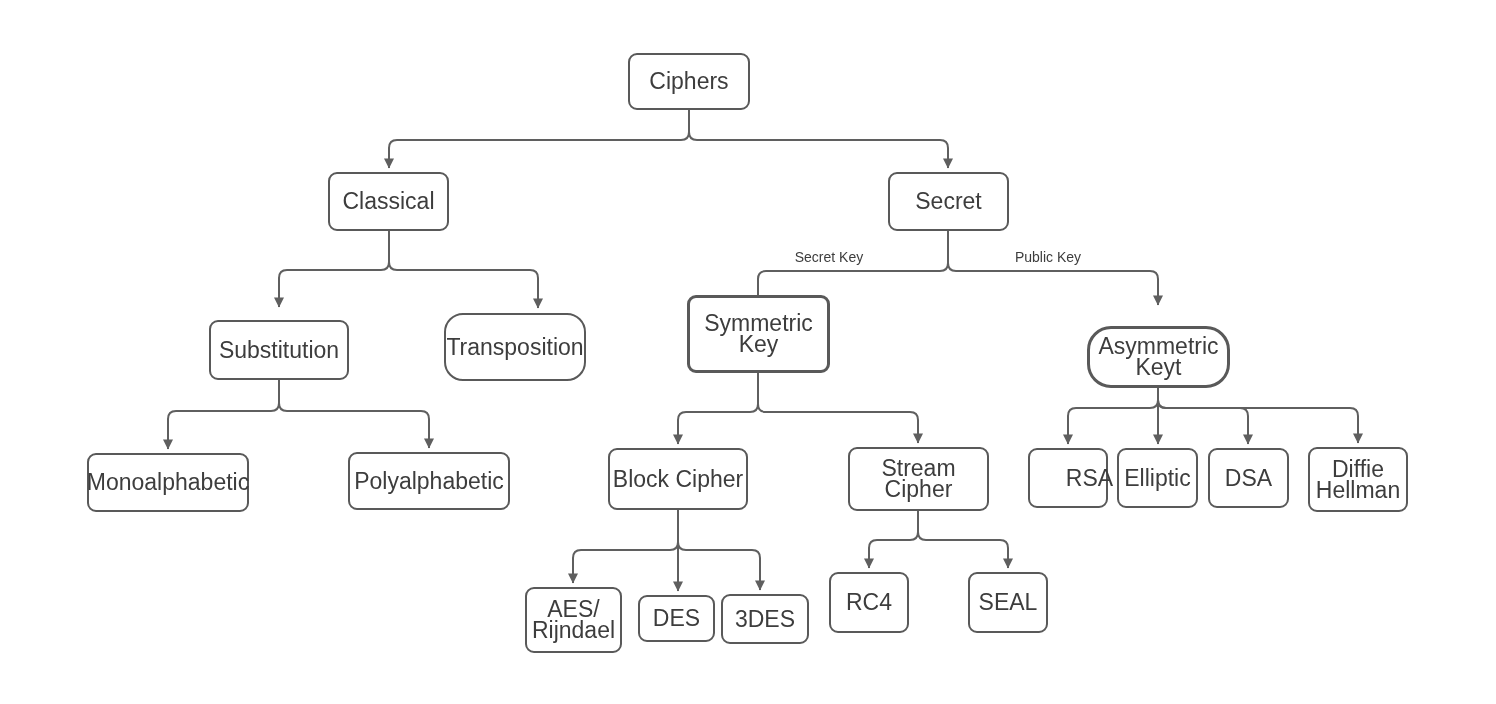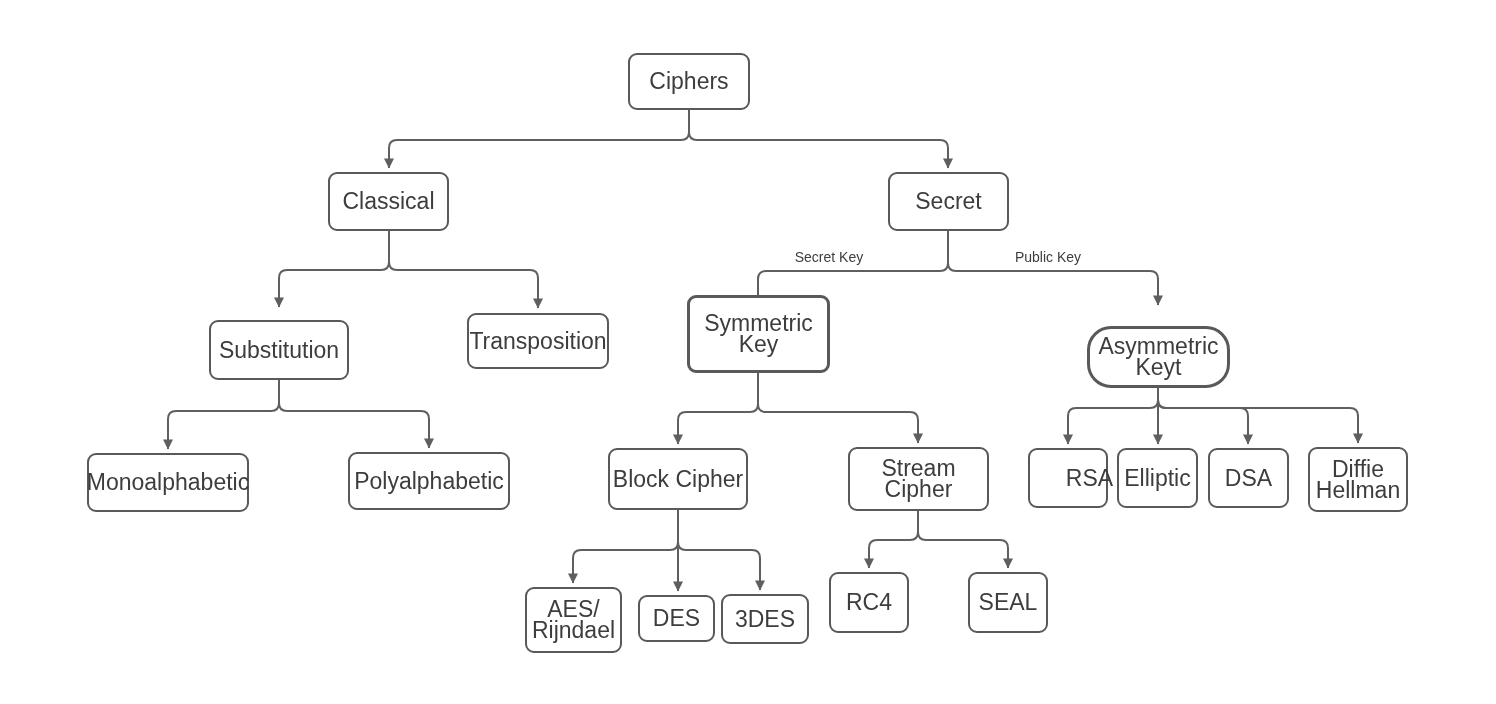--- a/index.html
+++ b/index.html
@@ -51,21 +51,21 @@
     font-size: 14px;
     line-height: 20px;
     text-align: center;
     width: 120px;
   }
   
   .n-ciphers       { left: 628px;  top: 53px;  width: 122px; height: 57px; }
   .n-classical     { left: 328px;  top: 172px; width: 121px; height: 59px; }
   .n-modern        { left: 888px;  top: 172px; width: 121px; height: 59px; }
   .n-substitution  { left: 209px;  top: 311px; width: 140px; height: 60px; margin-top: 9px; }
-  .n-transposition { left: 467px;  top: 313px; width: 142px; height: 56px; }
+  .n-transposition { left: 444px;  top: 313px; width: 142px; height: 68px; border-radius: 19px; }
   .n-symmetric     { left: 687px;  top: 295px; width: 143px; height: 78px; }
   .n-asymmetric    { left: 1087px; top: 326px; width: 143px; height: 62px; border-radius: 24px; }
   .n-mono          { left: 87px;   top: 453px; width: 162px; height: 59px; }
   .n-poly          { left: 348px;  top: 452px; width: 162px; height: 58px; }
   .n-block         { left: 608px;  top: 448px; width: 140px; height: 62px; }
   .n-stream        { left: 848px;  top: 447px; width: 141px; height: 64px; }
   .n-aes           { left: 525px;  top: 587px; width: 97px;  height: 66px; }
   .n-des           { left: 638px;  top: 595px; width: 77px;  height: 47px; }
   .n-3des          { left: 721px;  top: 594px; width: 88px;  height: 50px; }
   .n-rc4           { left: 829px;  top: 572px; width: 80px;  height: 61px; }

